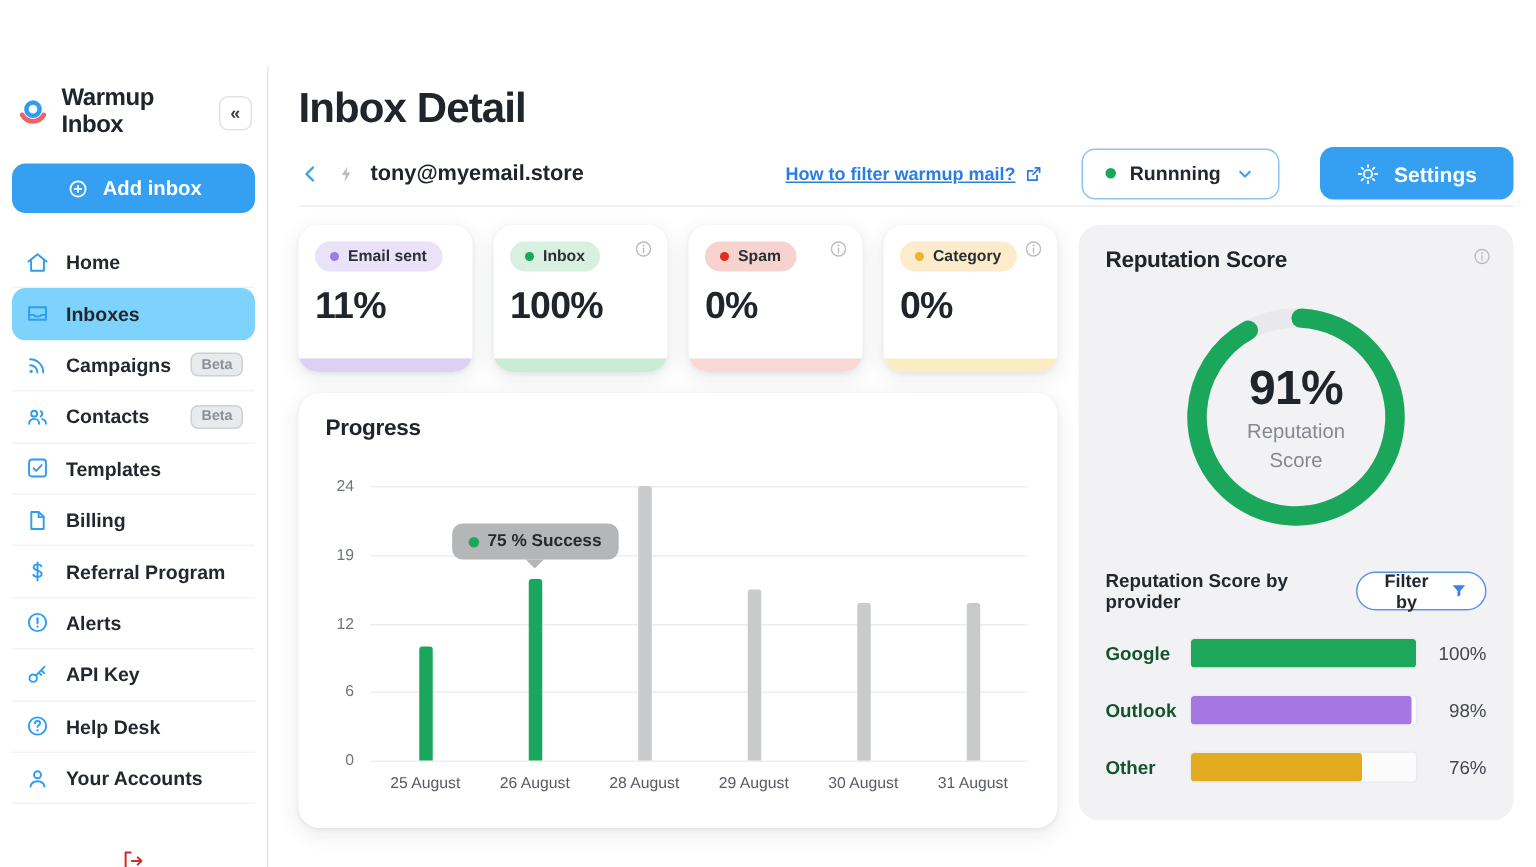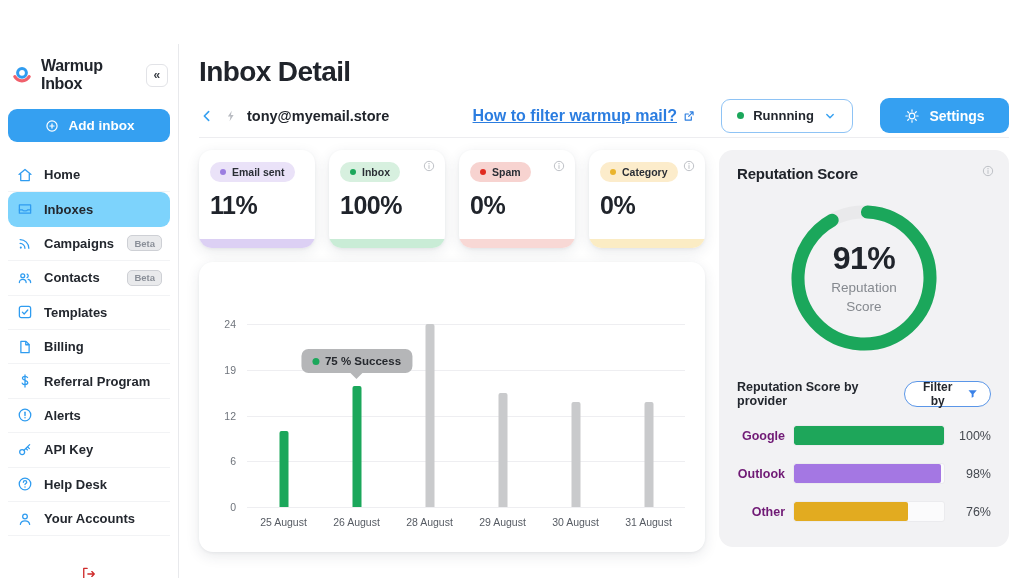--- a/index.html
+++ b/index.html
@@ -31,21 +31,21 @@
   .logout .nav-icon { color:#cf2b2b; }
 
   
   main { flex:1; padding:0 18px 0 20px; position:relative; }
   h1 { font-size:28px; margin:12px 0 6px 0; font-weight:800; letter-spacing:-.6px; }
   .email-row { display:flex; align-items:center; height:44px; border-bottom:1px solid #ededf0; gap:9px; }
   .icon-16 { width:16px; height:16px; display:inline-flex; }
   .icon-16 svg, .icon-14 svg { width:100%; height:100%; }
   .icon-14 { width:14px; height:14px; display:inline-flex; }
   .email-text { font-weight:700; font-size:14.5px; }
-  .help-link { margin-left:auto; color:#2b7de0; font-size:16px; font-weight:700; text-decoration:underline; display:flex; gap:5px; align-items:center; cursor:pointer; }
+  .help-link { margin-left:auto; color:#2b7de0; font-size:12px; font-weight:700; text-decoration:underline; display:flex; gap:5px; align-items:center; cursor:pointer; }
   .status-btn { margin-left:16px; width:132px; height:34px; border:1.5px solid #8ec3f5; border-radius:9px; background:#fff;
     display:flex; align-items:center; justify-content:center; gap:9px; font-size:13px; font-weight:600; color:#23272e; cursor:pointer; }
   .dot { width:7px; height:7px; border-radius:50%; display:inline-block; }
   .settings-btn { margin-left:18px; width:129px; height:35px; background:#35a0f1; border:none; border-radius:9px; color:#fff;
     font-family:inherit; font-weight:700; font-size:14px; display:flex; align-items:center; justify-content:center; gap:9px; cursor:pointer; }
 
   .tabs { display:flex; height:44px; border-bottom:2px solid #f0f0f3; }
   .tab { flex:1; display:flex; align-items:center; justify-content:center; font-size:13.5px; font-weight:600; color:#2a2e35; position:relative; cursor:pointer; }
   .tab.active { color:#9d7ce2; }
   .tab.active::after { content:""; position:absolute; left:0; right:0; bottom:-2px; height:3px; background:#9d7ce2; border-radius:2px; }
@@ -83,21 +83,21 @@
   .rep-panel { width:290px; min-width:290px; background:#f2f2f4; border-radius:14px; height:397px; padding:15px 18px; position:relative; }
   .donut-wrap { width:160px; height:160px; margin:16px auto 0 auto; position:relative; }
   .donut-center { position:absolute; inset:0; display:flex; flex-direction:column; align-items:center; justify-content:center; text-align:center; }
   .donut-score { font-size:32px; font-weight:800; letter-spacing:-.5px; color:#20242b; }
   .donut-sub { font-size:13.5px; color:#85898f; width:100px; line-height:1.35; margin-top:2px; }
   .provider-head { display:flex; align-items:center; margin-top:22px; }
   .provider-head-label { font-size:12.5px; font-weight:700; color:#23272e; }
   .filter-btn { margin-left:auto; height:26px; border-radius:13px; border:1.5px solid #5a96e8; background:#fff; display:flex;
     align-items:center; gap:6px; padding:0 11px; font-size:12px; font-weight:600; color:#23272e; cursor:pointer; font-family:inherit; }
   .provider-row { display:flex; align-items:center; margin-top:17px; gap:8px; }
-  .provider-name { width:48px; font-size:12.5px; font-weight:700; color:#701a75;text-align:right; }
+  .provider-name { width:48px; font-size:12.5px; font-weight:700; color:#14532d; }
   .provider-track { flex:1; height:21px; background:#fbfbfc; border:1px solid #ebebee; border-radius:3px; overflow:hidden; }
   .provider-fill { height:100%; border-radius:2px; }
   .provider-pct { width:38px; text-align:right; font-size:12.5px; color:#44484f; }
 </style>
 </head>
 <body>
 
 <div class="app">
 
   <aside>
@@ -310,20 +310,21 @@
                 <span class="dot" style="background: rgb(234, 180, 45); width: 6px; height: 6px;"></span>
                 <span>Category</span>
               </span><span class="info-icon"><svg viewBox="0 0 24 24" fill="none" stroke="currentColor" stroke-width="1.6">
                   <circle cx="12" cy="12" r="8"></circle>
                   <path d="M12 11.2v5" stroke-linecap="round"></path>
                   <circle cx="12" cy="8" r="1.1" fill="currentColor" stroke="none"></circle>
                 </svg></span><div class="stat-value">0%</div><div class="stat-strip" style="background: rgb(251, 236, 196);"></div></div>
           </div>
 
         <div class="progress-card">
+          <div class="card-title">Progress</div>
           <div class="plot" id="plot">
               <div class="gridline" style="top: 183px;"></div>
               <span class="ytick" style="top: 183px;">0</span>
               <div class="gridline" style="top: 137.25px;"></div>
               <span class="ytick" style="top: 137.25px;">6</span>
               <div class="gridline" style="top: 91.5px;"></div>
               <span class="ytick" style="top: 91.5px;">12</span>
               <div class="gridline" style="top: 45.75px;"></div>
               <span class="ytick" style="top: 45.75px;">19</span>
               <div class="gridline" style="top: 0px;"></div>

